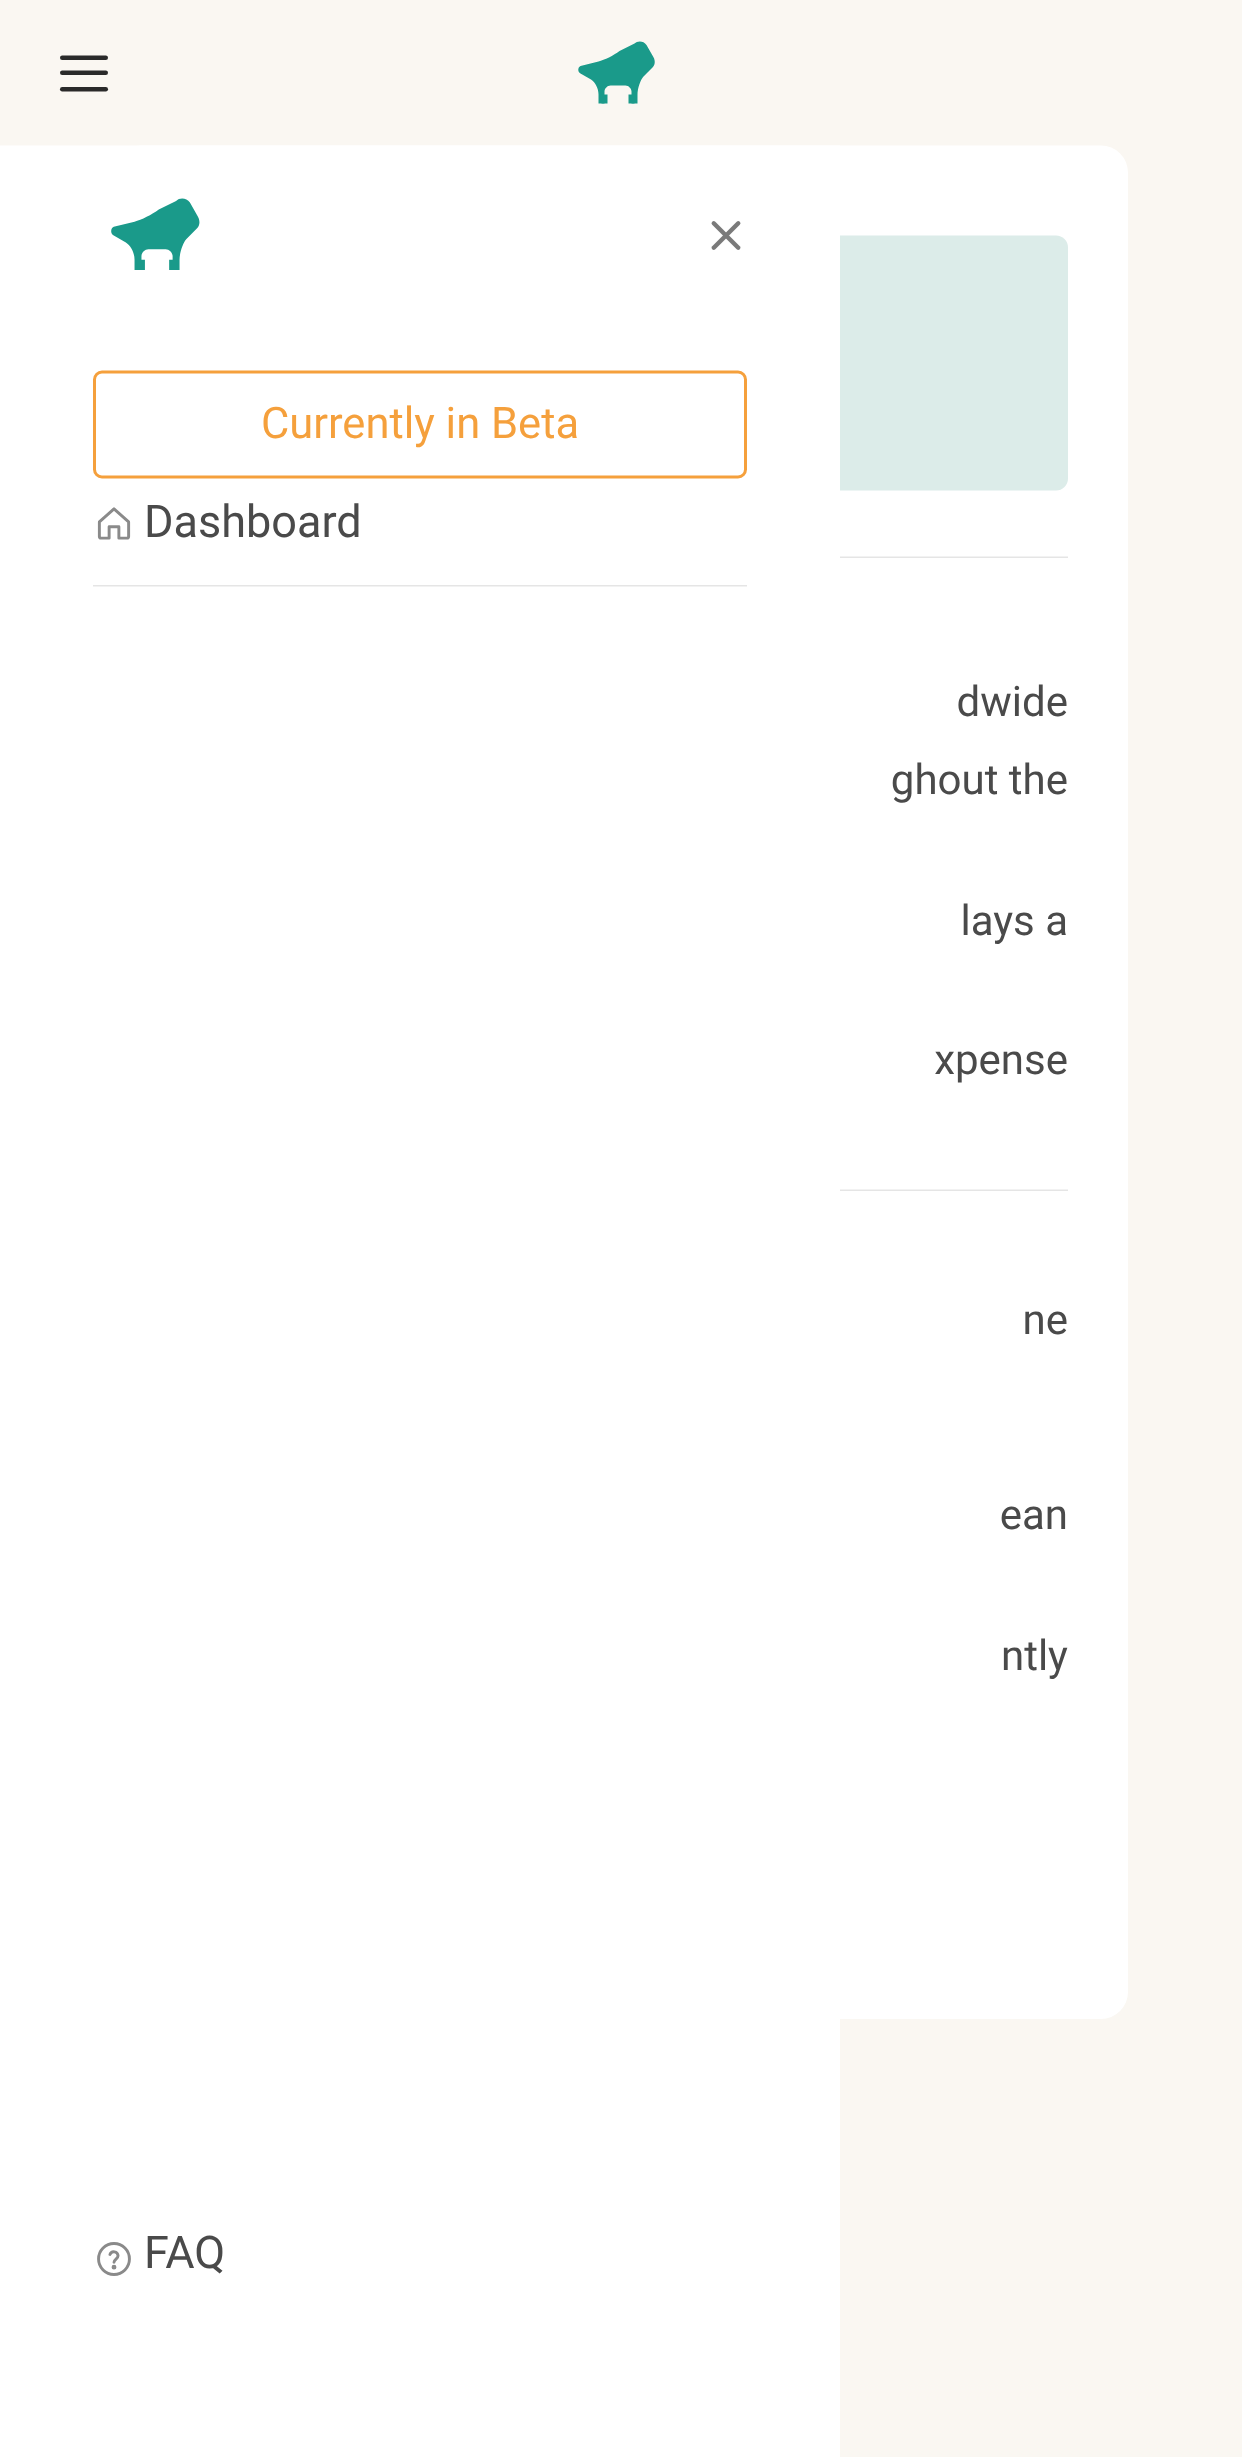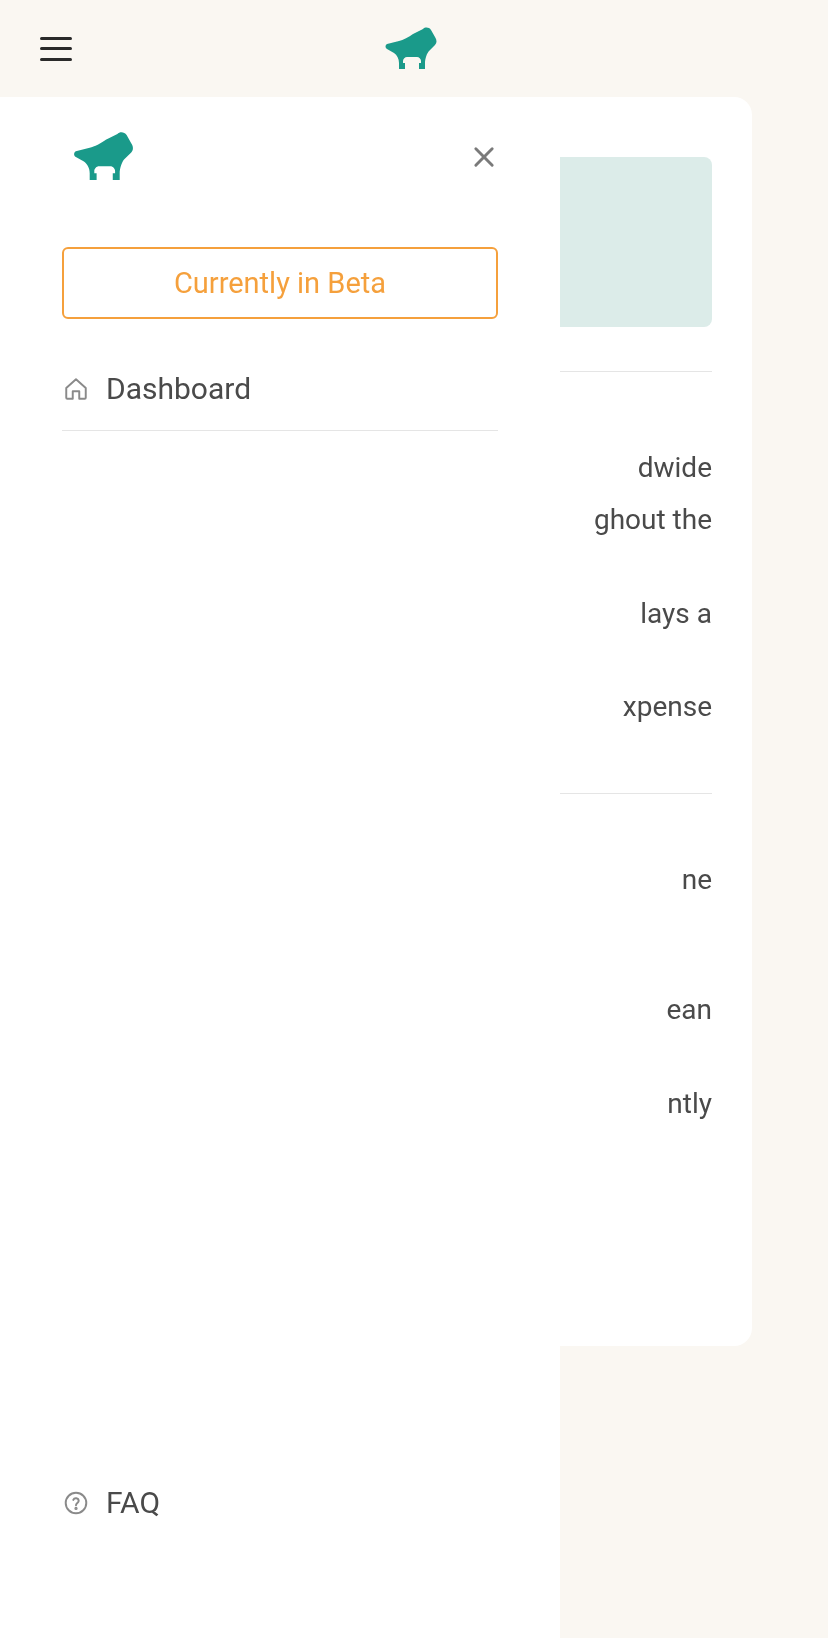--- a/index.html
+++ b/index.html
@@ -134,27 +134,26 @@
     }
     
     .beta-badge {
       border: 2px solid #f5a03c;
       border-radius: 6px;
       color: #f5a03c;
       text-align: center;
       padding: 17px 12px;
       font-size: 29px;
       font-weight: 400;
-      margin-bottom: 40px;
     }
     
     .sidebar-item {
       display: flex;
       align-items: center;
-      gap: 16px;
+      gap: 6px;
       padding: 12px 0 24px;
       cursor: pointer;
     }
     
     .sidebar-item-border {
       border-bottom: 1px solid #e5e5e5;
     }
     
     .sidebar-item-icon {
       width: 28px;
@@ -175,20 +174,21 @@
     .sidebar-spacer {
       flex: 1;
     }
     
     .sidebar-footer {
       padding-bottom: 100px;
     }
     
     .sidebar-footer .sidebar-item {
       padding: 18px 0;
+      align-items: flex-end;
     }
     
     svg {
       display: block;
     }
   </style>
 </head>
 <body>
 
 <div class="top-header">

